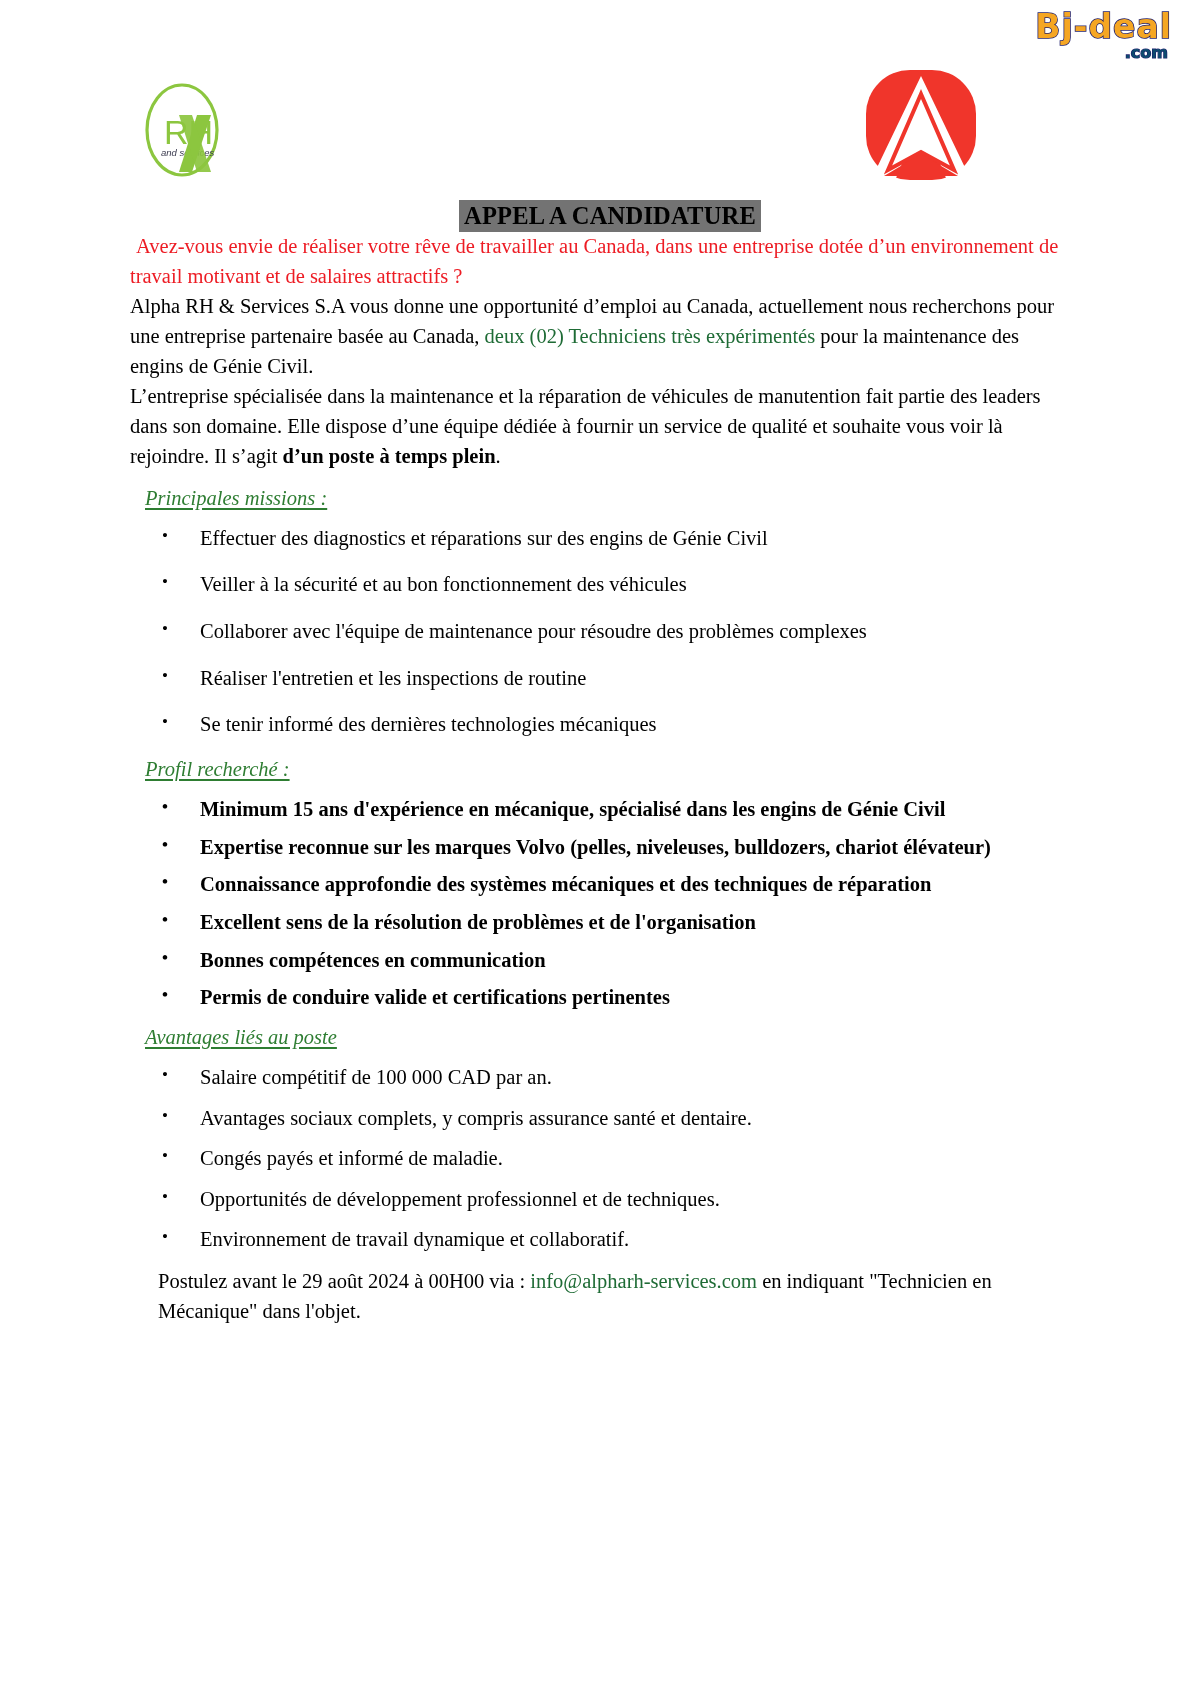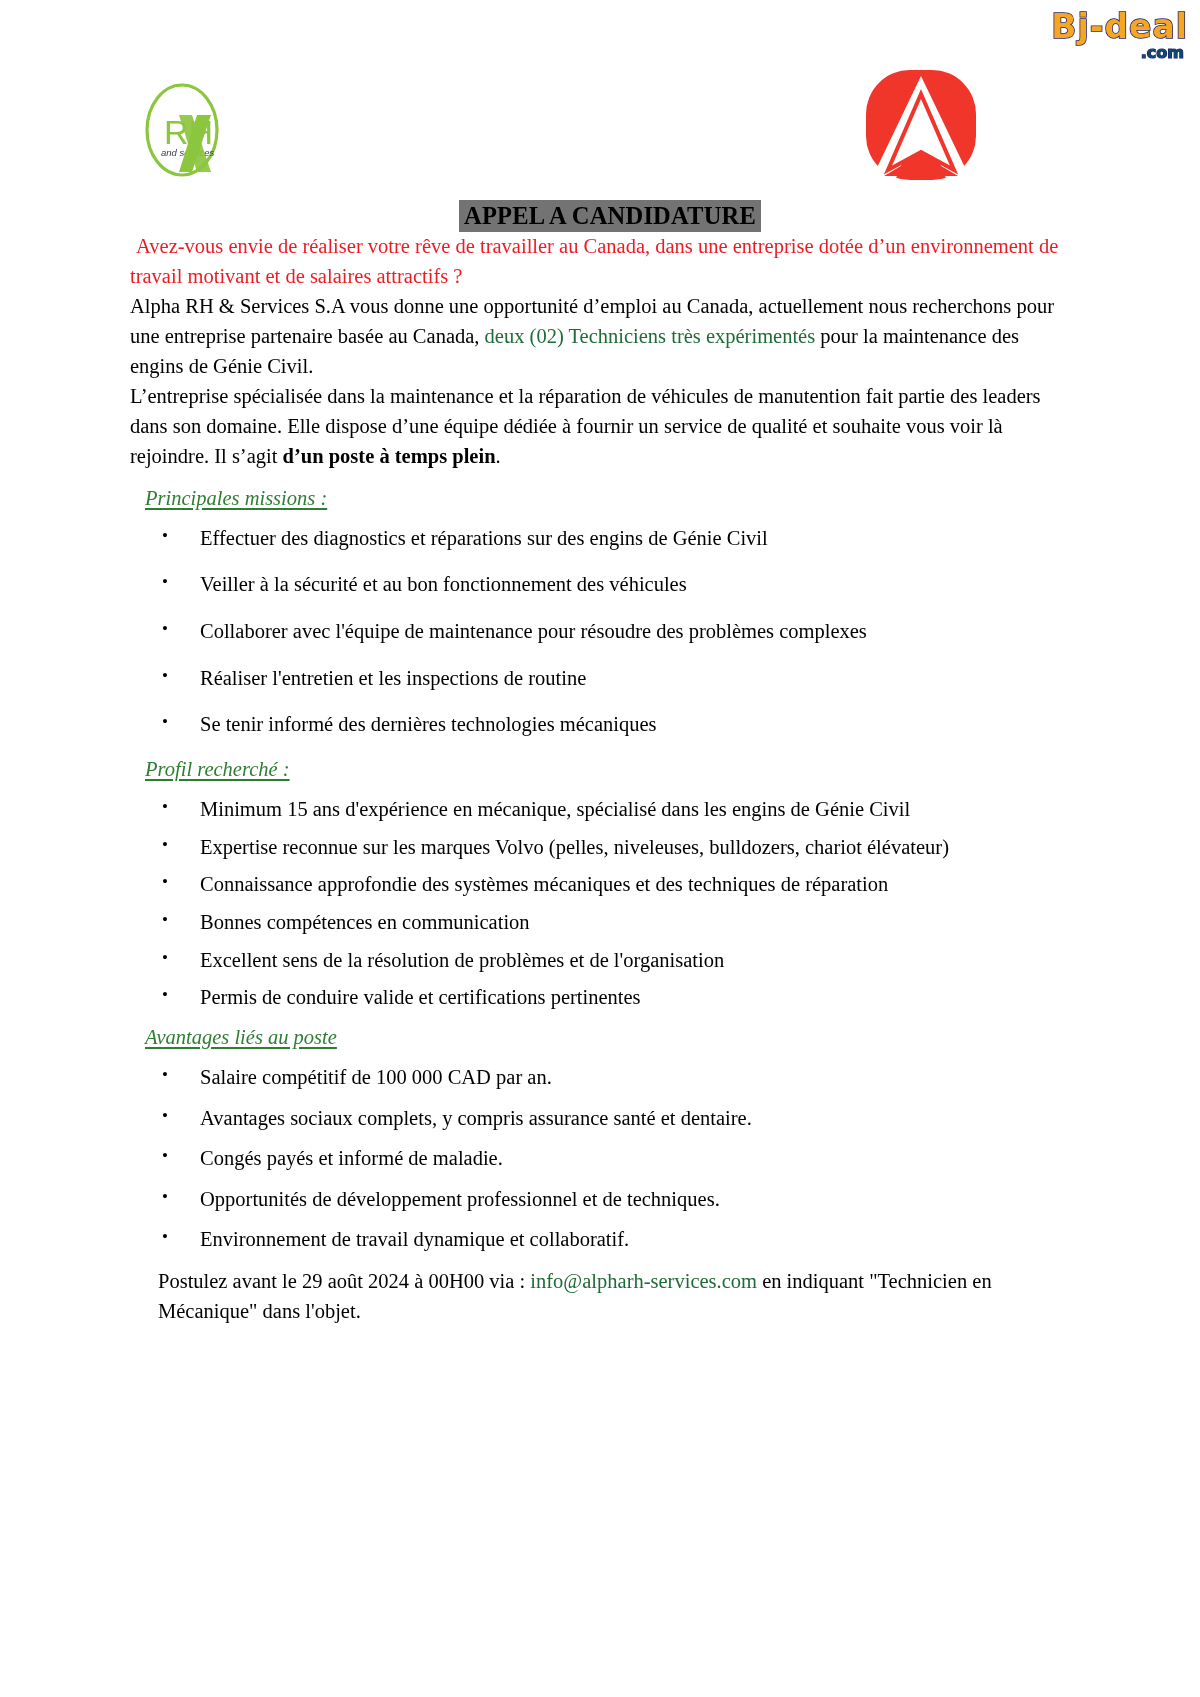--- a/index.html
+++ b/index.html
@@ -30,21 +30,21 @@
   }
   .logo-right {
     position: absolute;
     left: 862px;
     top: 66px;
     width: 118px;
     height: 118px;
   }
   .brand-mark {
     position: absolute;
-    right: 12px;
+    right: 28px;
     top: 10px;
     text-align: right;
     line-height: 1;
   }
   .brand-main {
     font-family: "DejaVu Sans", sans-serif;
     font-weight: bold;
     font-size: 33px;
     color: #F5A623;
     letter-spacing: 1px;
@@ -133,21 +133,21 @@
   }
   ul.bullets li::before {
     content: "\2022";
     position: absolute;
     left: 32px;
     top: 0;
     font-size: 17px;
   }
   .list-missions { margin-top: 26px; }
   .list-missions li { margin-bottom: 20px; }
-  .list-profil { margin-top: 30px; }
+  .list-profil { margin-top: 30px; font-weight: bold; }
   .list-profil li { margin-bottom: 11px; }
   .list-avantages { margin-top: 14px; }
   .list-avantages li { margin-bottom: 14px; }
 </style>
 </head>
 <body>
 
 <div class="header">
 
   <div class="logo-left">
@@ -200,22 +200,22 @@
     <li>Collaborer avec l'équipe de maintenance pour résoudre des problèmes complexes</li>
     <li>Réaliser l'entretien et les inspections de routine</li>
     <li>Se tenir informé des dernières technologies mécaniques</li>
   </ul>
 
   <h2 class="section-head head-profil">Profil recherché :</h2>
   <ul class="bullets list-profil">
     <li>Minimum 15 ans d'expérience en mécanique, spécialisé dans les engins de Génie Civil</li>
     <li>Expertise reconnue sur les marques Volvo (pelles, niveleuses, bulldozers, chariot élévateur)</li>
     <li>Connaissance approfondie des systèmes mécaniques et des techniques de réparation</li>
+    <li>Excellent sens de la résolution de problèmes et de l'organisation</li>
     <li>Bonnes compétences en communication</li>
-    <li>Excellent sens de la résolution de problèmes et de l'organisation</li>
     <li>Permis de conduire valide et certifications pertinentes</li>
   </ul>
 
   <h2 class="section-head head-avantages">Avantages liés au poste</h2>
   <ul class="bullets list-avantages">
     <li>Salaire compétitif de 100 000 CAD par an.</li>
     <li>Avantages sociaux complets, y compris assurance santé et dentaire.</li>
     <li>Congés payés et informé de maladie.</li>
     <li>Opportunités de développement professionnel et de techniques.</li>
     <li>Environnement de travail dynamique et collaboratif.</li>

